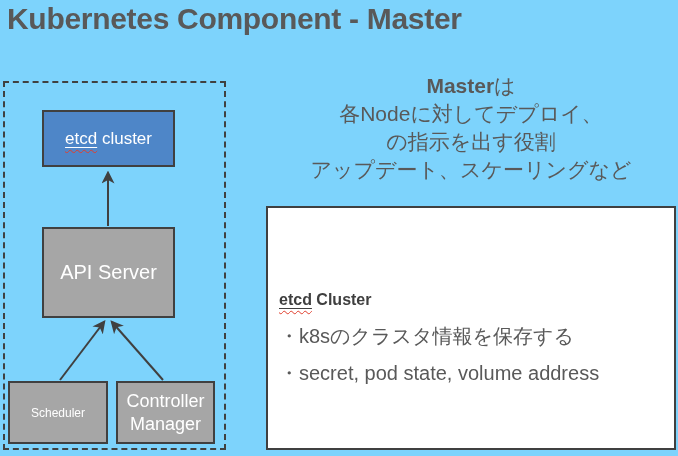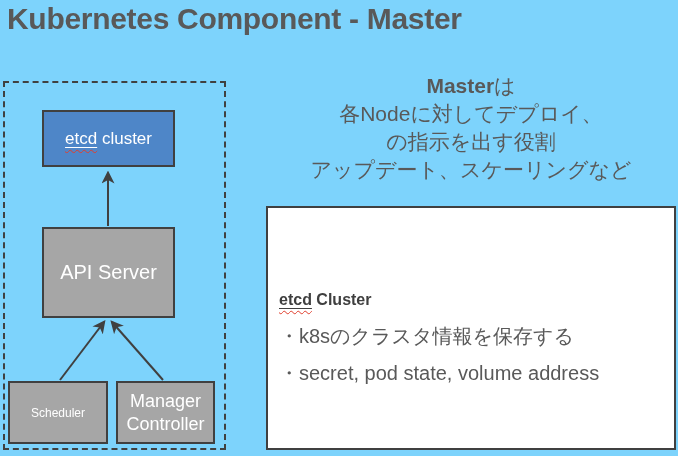--- a/index.html
+++ b/index.html
@@ -86,22 +86,22 @@
 
   <div class="node node-api">
     <span>API Server</span>
   </div>
 
   <div class="node node-scheduler">
     <span>Scheduler</span>
   </div>
 
   <div class="node node-controller">
+    <span class="node-label-line">Controller</span>
     <span class="node-label-line">Manager</span>
-    <span class="node-label-line">Controller</span>
   </div>
 
   <div class="description">
     <div>
       <span class="bold">Master</span><span>は</span>
     </div>
     <div>各Nodeに対してデプロイ、</div>
     <div>の指示を出す役割</div>
     <div>アップデート、スケーリングなど</div>
   </div>

